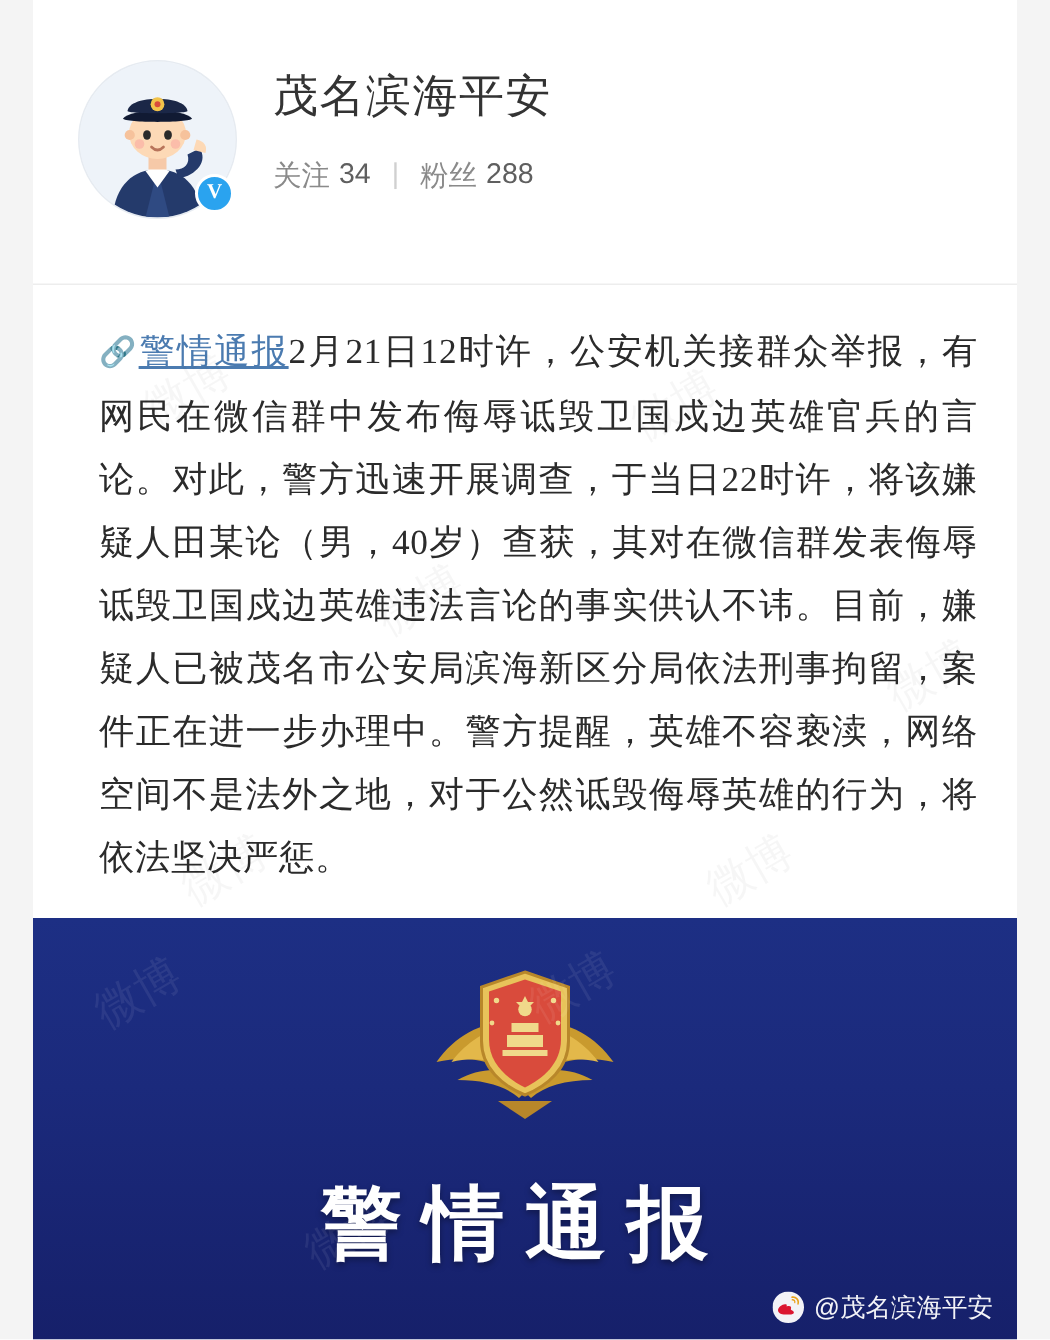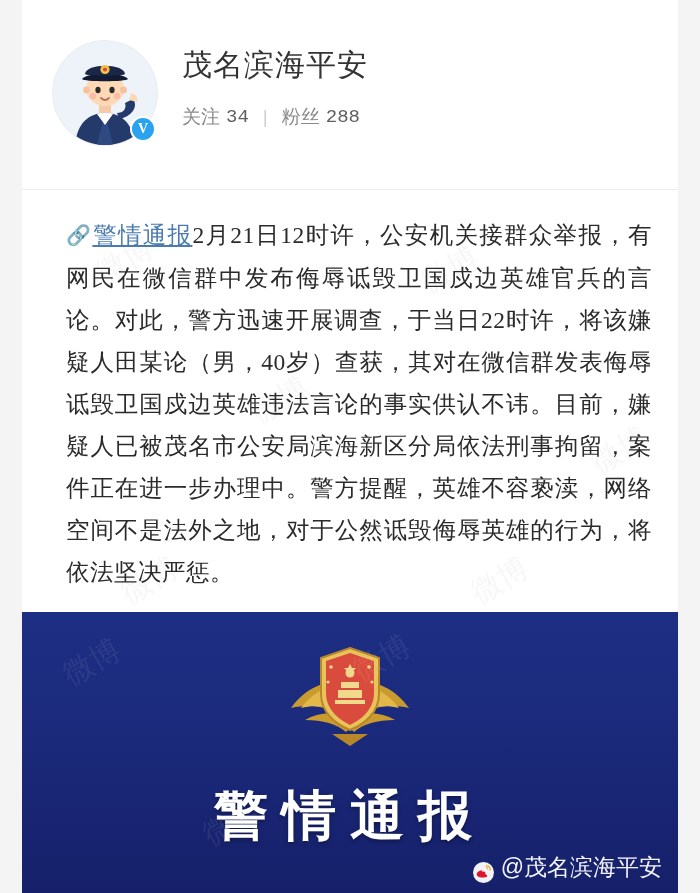--- a/index.html
+++ b/index.html
@@ -88,21 +88,20 @@
   .stats {
     margin-top: 22px;
     font-size: 19px;
     color: #8a8a8a;
     display: flex;
     align-items: center;
   }
   .stats .num {
     color: #5f5f5f;
     margin-left: 6px;
-    font-family: Liberation Mono, monospace;
   }
   .stats .divider {
     margin: 0 14px;
     color: #d0d0d0;
   }
 
   
   .post-body {
     position: relative;
     padding: 24px 26px 8px 26px;
@@ -160,23 +159,23 @@
     font-weight: bold;
     font-family: "Liberation Serif", serif;
     text-shadow: 0 2px 4px rgba(0,0,0,0.35);
   }
 
   .img-watermark {
     position: absolute;
     right: 16px;
     bottom: 10px;
     display: flex;
-    align-items: flex-end;
+    align-items: center;
     color: #ffffff;
-    font-size: 23px;
+    font-size: 17px;
     opacity: 0.95;
   }
   .wb-logo {
     width: 21px;
     height: 21px;
     margin-right: 7px;
   }
 
   
   .wm {

